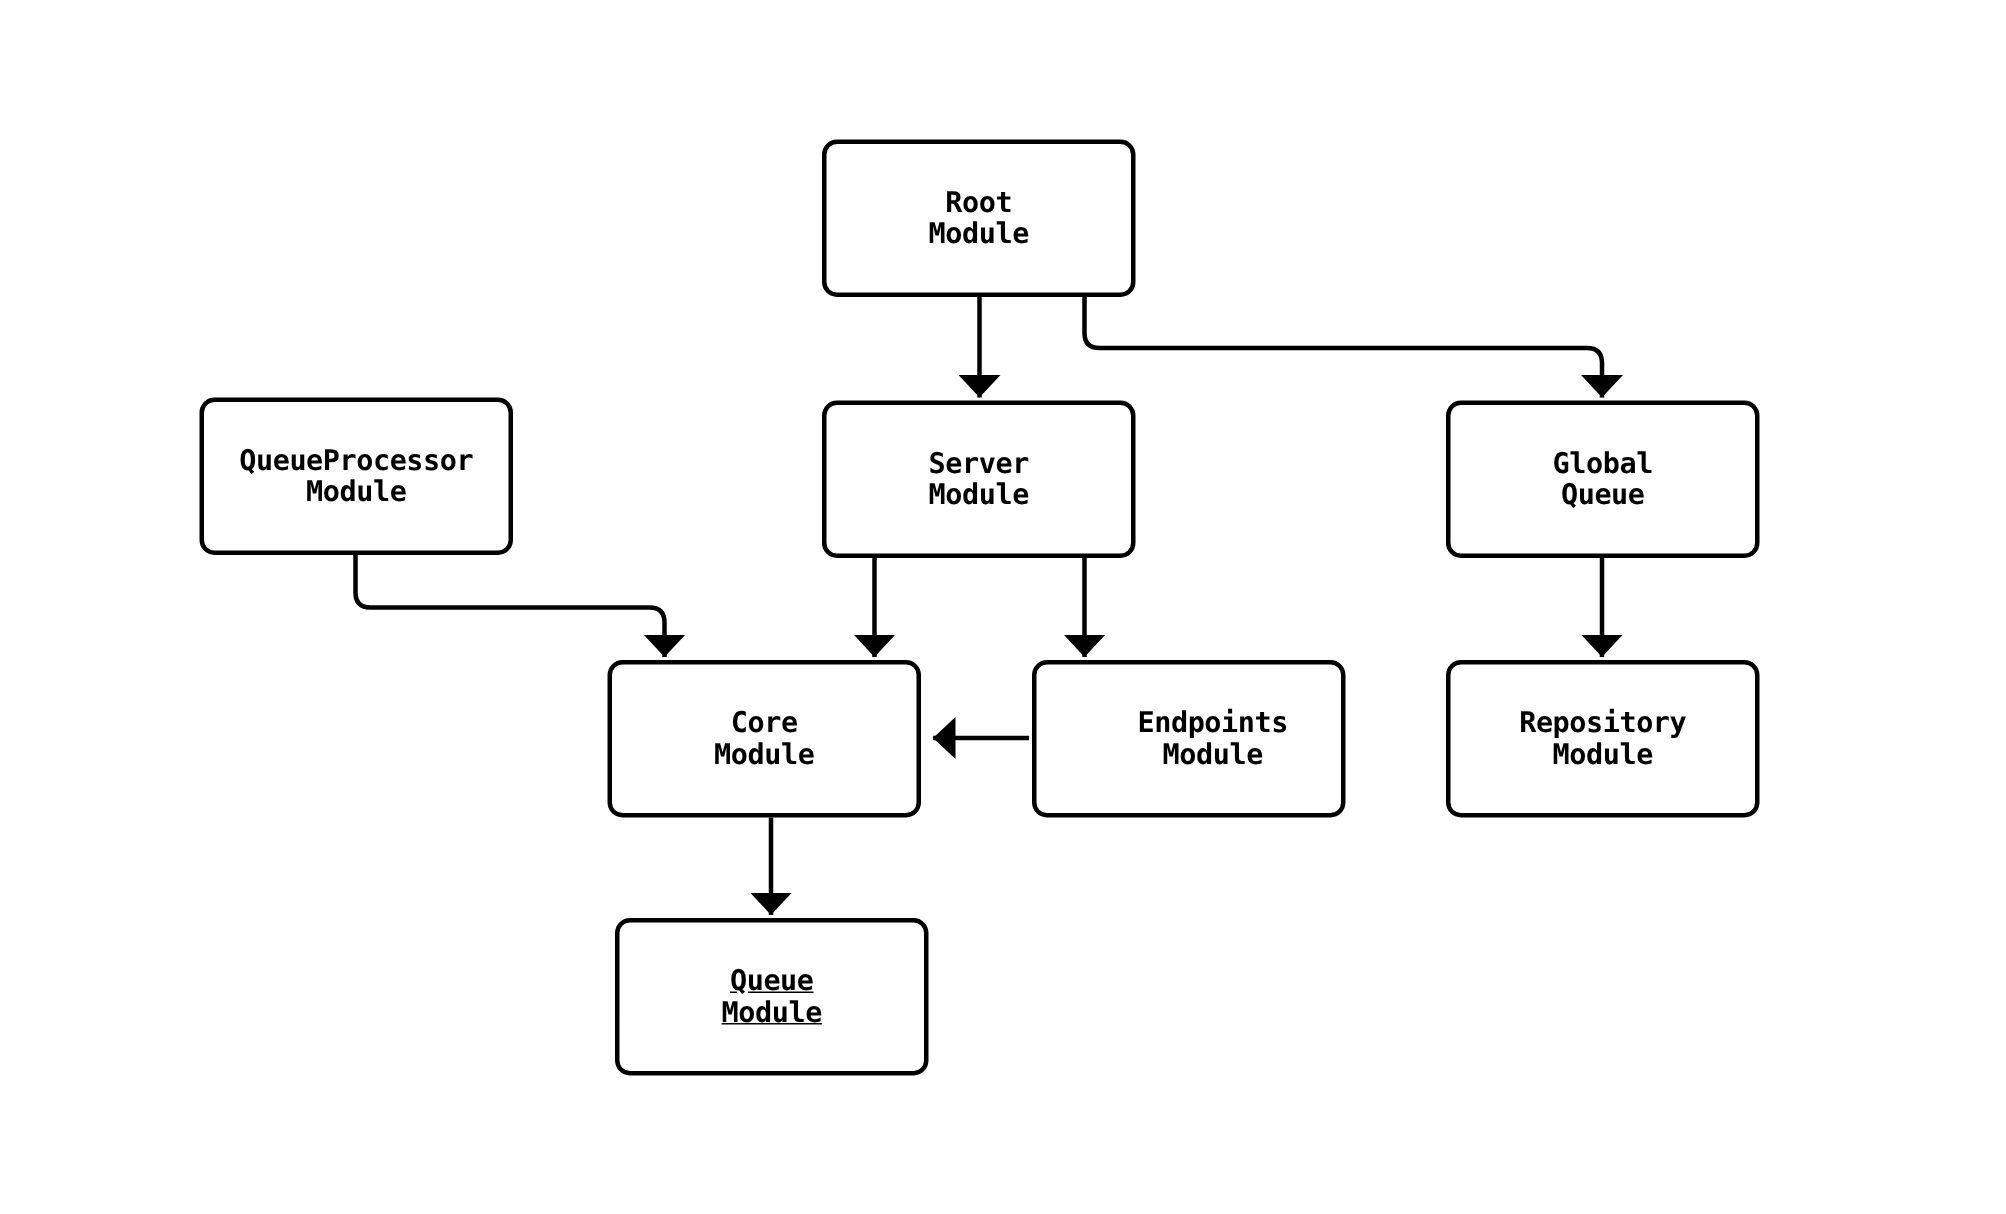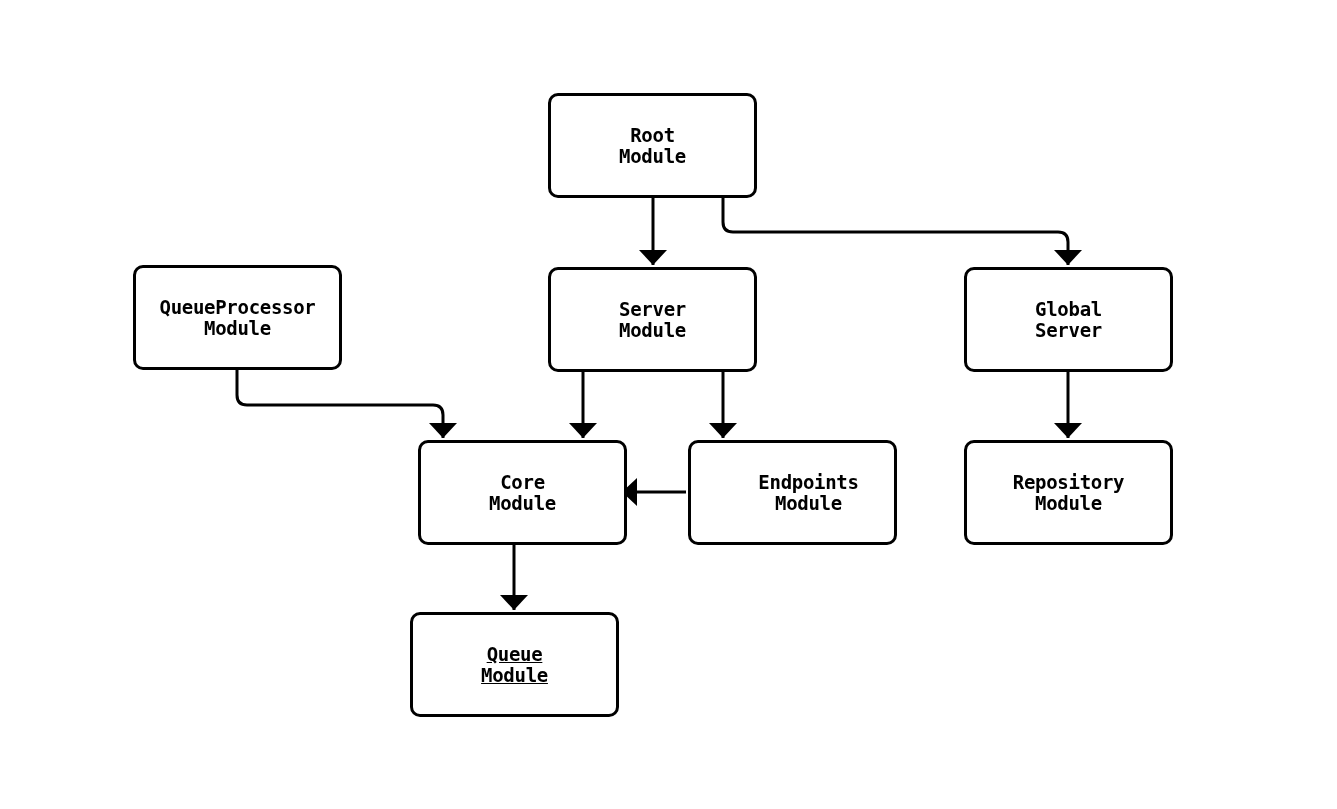--- a/index.html
+++ b/index.html
@@ -90,24 +90,24 @@
 Module</div>
   </div>
 
   <div class="node" style="left:548px; top:267px;">
     <div class="node-label">Server
 Module</div>
   </div>
 
   <div class="node" style="left:964px; top:267px;">
     <div class="node-label">Global
-Server</div>
+Queue</div>
   </div>
 
-  <div class="node" style="left:418px; top:440px;">
+  <div class="node" style="left:405px; top:440px;">
     <div class="node-label">Core
 Module</div>
   </div>
 
   <div class="node" style="left:688px; top:440px;padding-left:32px;">
     <div class="node-label">Endpoints
 Module</div>
   </div>
 
   <div class="node" style="left:964px; top:440px;align-items:center;">

